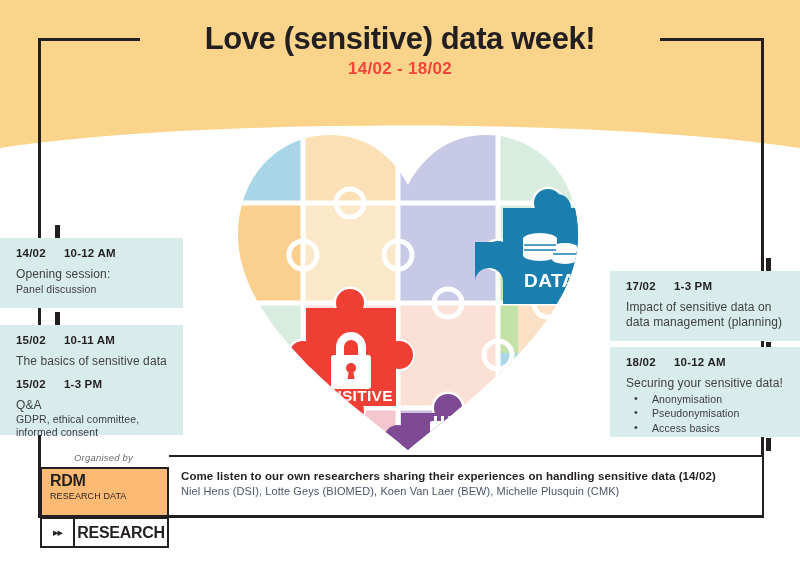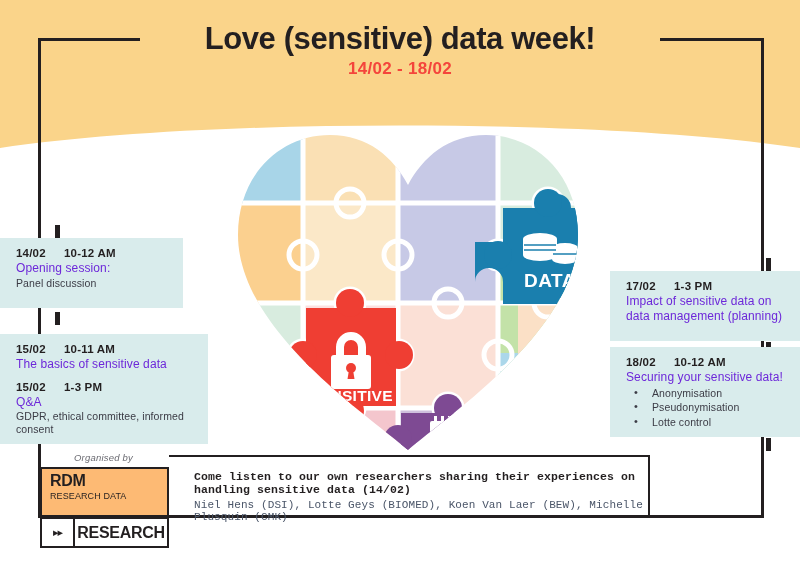--- a/index.html
+++ b/index.html
@@ -49,21 +49,21 @@
 
   .row{display:flex;align-items:center;white-space:nowrap;}
   .date{
     font-size:11.5px;font-weight:bold;color:#231f20;letter-spacing:0.2px;
     min-width:48px;
   }
   .time{
     font-size:11.5px;font-weight:bold;color:#231f20;letter-spacing:0.2px;
   }
   .headline{
-    font-size:12px;color:#6d28d9;margin-top:2px;line-height:1.22;
+    font-size:12px;color:#404040;margin-top:8px;line-height:1.22;
     letter-spacing:0.1px;
   }
   .detail{
     font-size:10.5px;color:#3b3b45;margin-top:1px;line-height:1.25;
     letter-spacing:0.1px;
   }
   .bullets{margin:1px 0 0 0;padding:0;list-style:none;}
   .bullets li{
     font-size:10.5px;color:#3b3b45;line-height:1.38;padding-left:26px;
     position:relative;letter-spacing:0.1px;
@@ -100,23 +100,23 @@
   .uh-arrows{
     width:33px;text-align:center;font-size:11px;color:#231f20;
     letter-spacing:-1px;border-right:2px solid #231f20;height:100%;
     display:flex;align-items:center;justify-content:center;box-sizing:border-box;
   }
   .uh-name{
     flex:1;text-align:center;font-size:16px;font-weight:bold;
     color:#231f20;letter-spacing:-0.3px;
   }
   .credit-box{
-    position:absolute;left:169px;top:455px;width:481px;height:62px;
+    position:absolute;left:169px;top:455px;width:595px;height:62px;
     border:2px solid #231f20;border-left:none;box-sizing:border-box;
-    background:#fff;padding:13px 0 0 25px;font-family:Liberation Mono, monospace;
+    background:#fff;padding:13px 0 0 12px;
   }
   .credit-main{
     font-size:11.5px;font-weight:bold;color:#231f20;letter-spacing:0.1px;
   }
   .credit-sub{
     font-size:11px;color:#4a5568;margin-top:3px;letter-spacing:0.1px;
   }
 </style>
 </head>
 <body>
@@ -270,21 +270,21 @@
   <div class="card left" style="top:238px;width:183px;height:70px;">
     <div class="row">
       <span class="date">14/02</span>
       <span class="time">10-12 AM</span>
     </div>
     <div class="headline">Opening session:</div>
     <div class="detail">Panel discussion</div>
   </div>
 
   <div class="tick" style="left:55px;top:312px;"></div>
-  <div class="card left" style="top:334px;width:208px;height:110px;">
+  <div class="card left" style="top:325px;width:183px;height:110px;">
     <div class="row">
       <span class="date">15/02</span>
       <span class="time">10-11 AM</span>
     </div>
     <div class="headline">The basics of sensitive data</div>
     <div class="sub-gap"></div>
     <div class="row">
       <span class="date">15/02</span>
       <span class="time">1-3 PM</span>
     </div>
@@ -304,21 +304,21 @@
   <div class="tick" style="left:766px;top:342px;"></div>
   <div class="card right" style="top:347px;height:90px;">
     <div class="row">
       <span class="date">18/02</span>
       <span class="time">10-12 AM</span>
     </div>
     <div class="headline">Securing your sensitive data!</div>
     <ul class="bullets">
       <li>Anonymisation</li>
       <li>Pseudonymisation</li>
-      <li>Lotte control</li>
+      <li>Access basics</li>
     </ul>
   </div>
   <div class="tick" style="left:766px;top:438px;"></div>
 
   <div class="organised">Organised by</div>
 
   <div class="credit-box">
     <div class="credit-main">Come listen to our own researchers sharing their experiences on handling sensitive data (14/02)</div>
     <div class="credit-sub">Niel Hens (DSI), Lotte Geys (BIOMED), Koen Van Laer (BEW), Michelle Plusquin (CMK)</div>
   </div>

